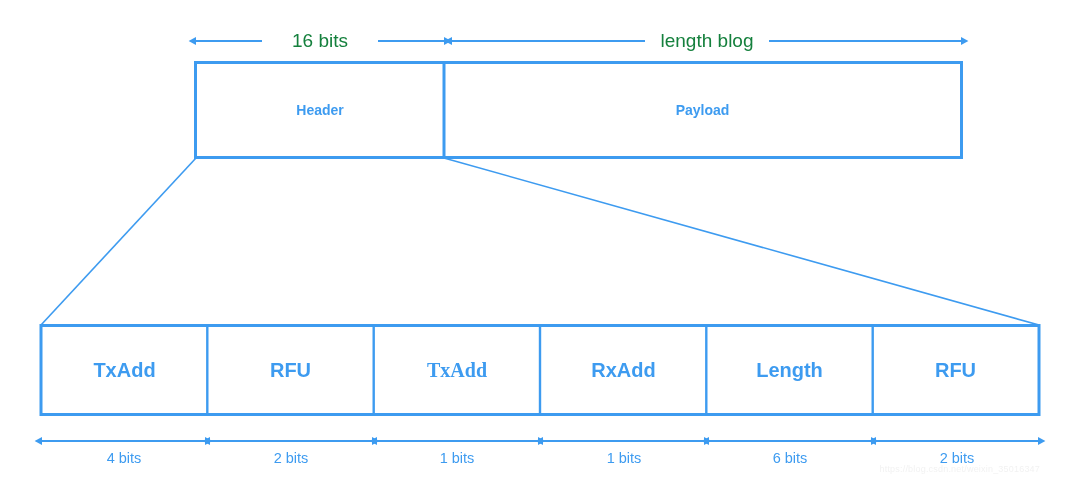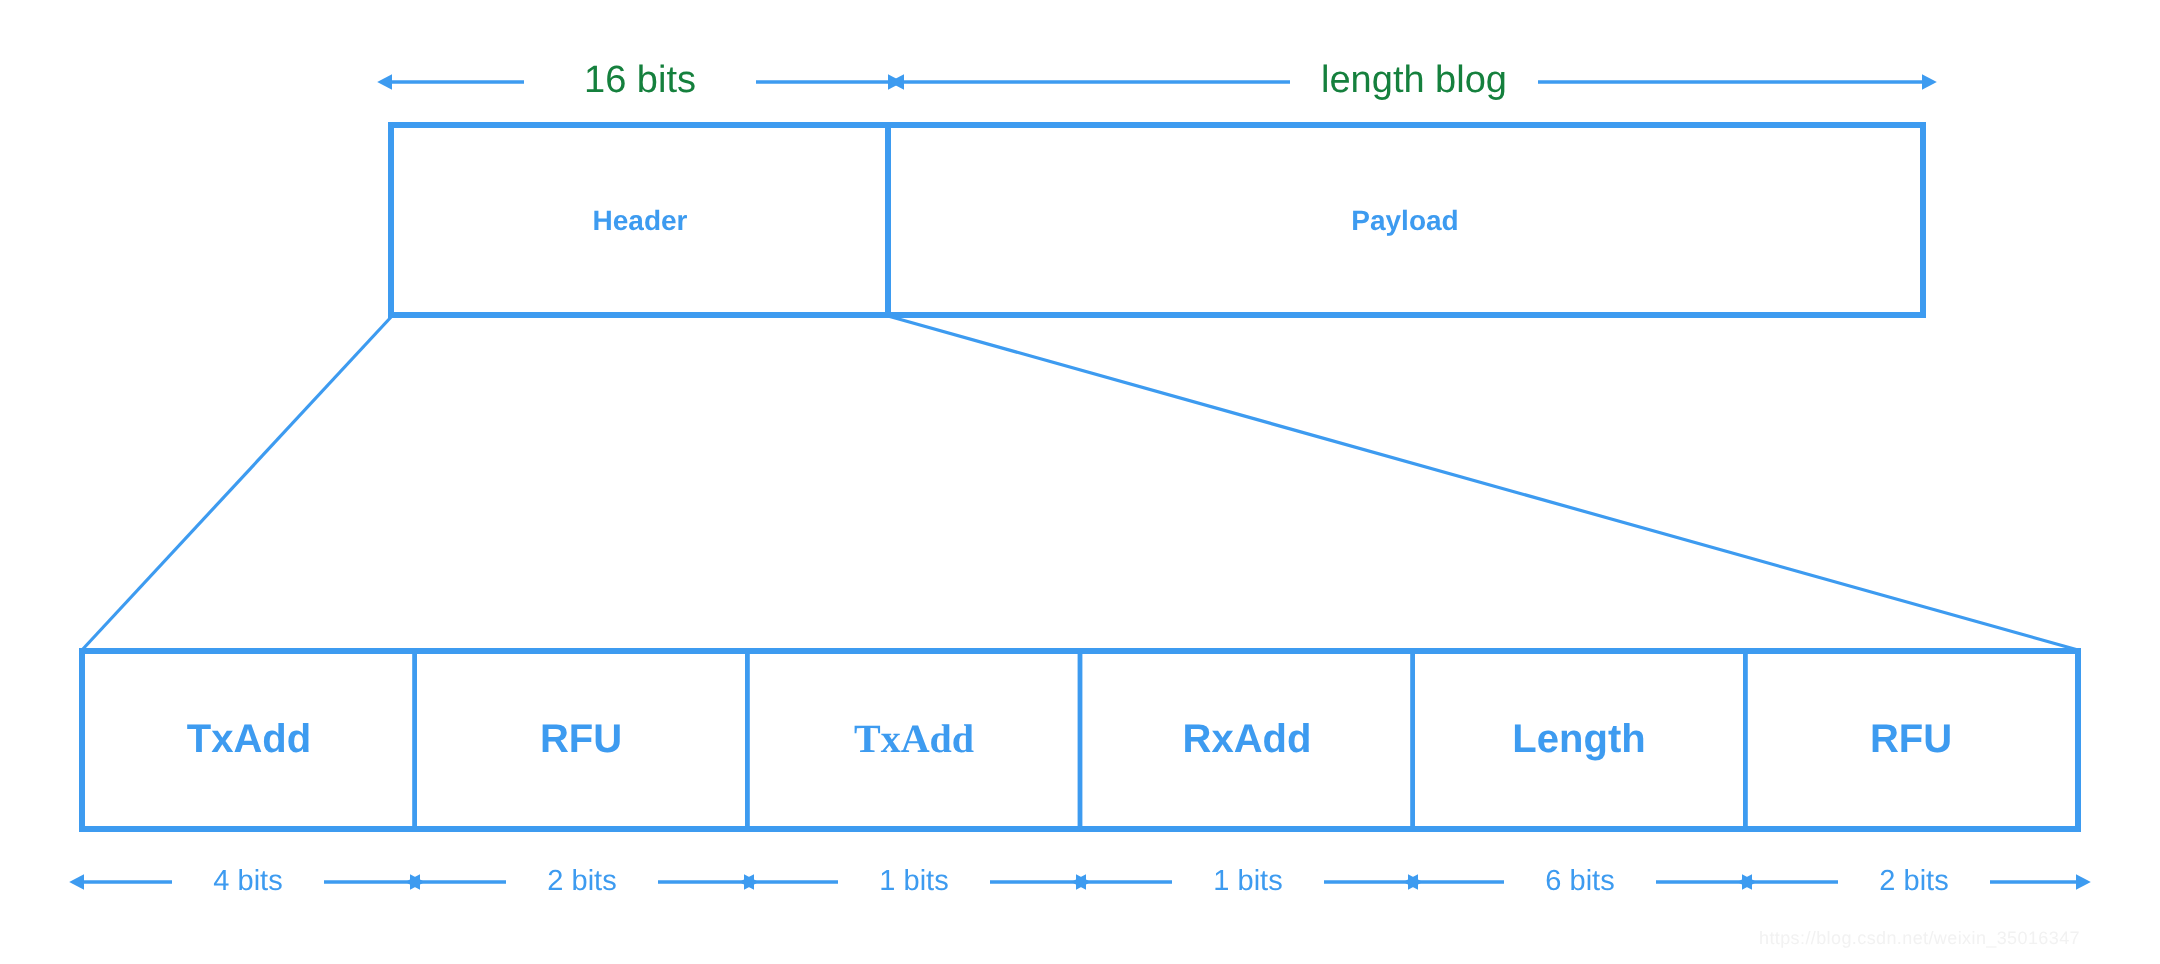--- a/index.html
+++ b/index.html
@@ -68,20 +68,21 @@
     position: absolute;
     display: flex;
     align-items: center;
     justify-content: center;
     color: #3d9bf0;
     font-family: "Liberation Sans", sans-serif;
     font-size: 14.5px;
     white-space: nowrap;
     background: #ffffff;
     pointer-events: none;
+    margin-top: 17px;
   }
 
   .watermark {
     position: absolute;
     right: 40px;
     bottom: 8px;
     color: #f2f2f2;
     font-family: "Liberation Sans", sans-serif;
     font-size: 9px;
     letter-spacing: 0.2px;

